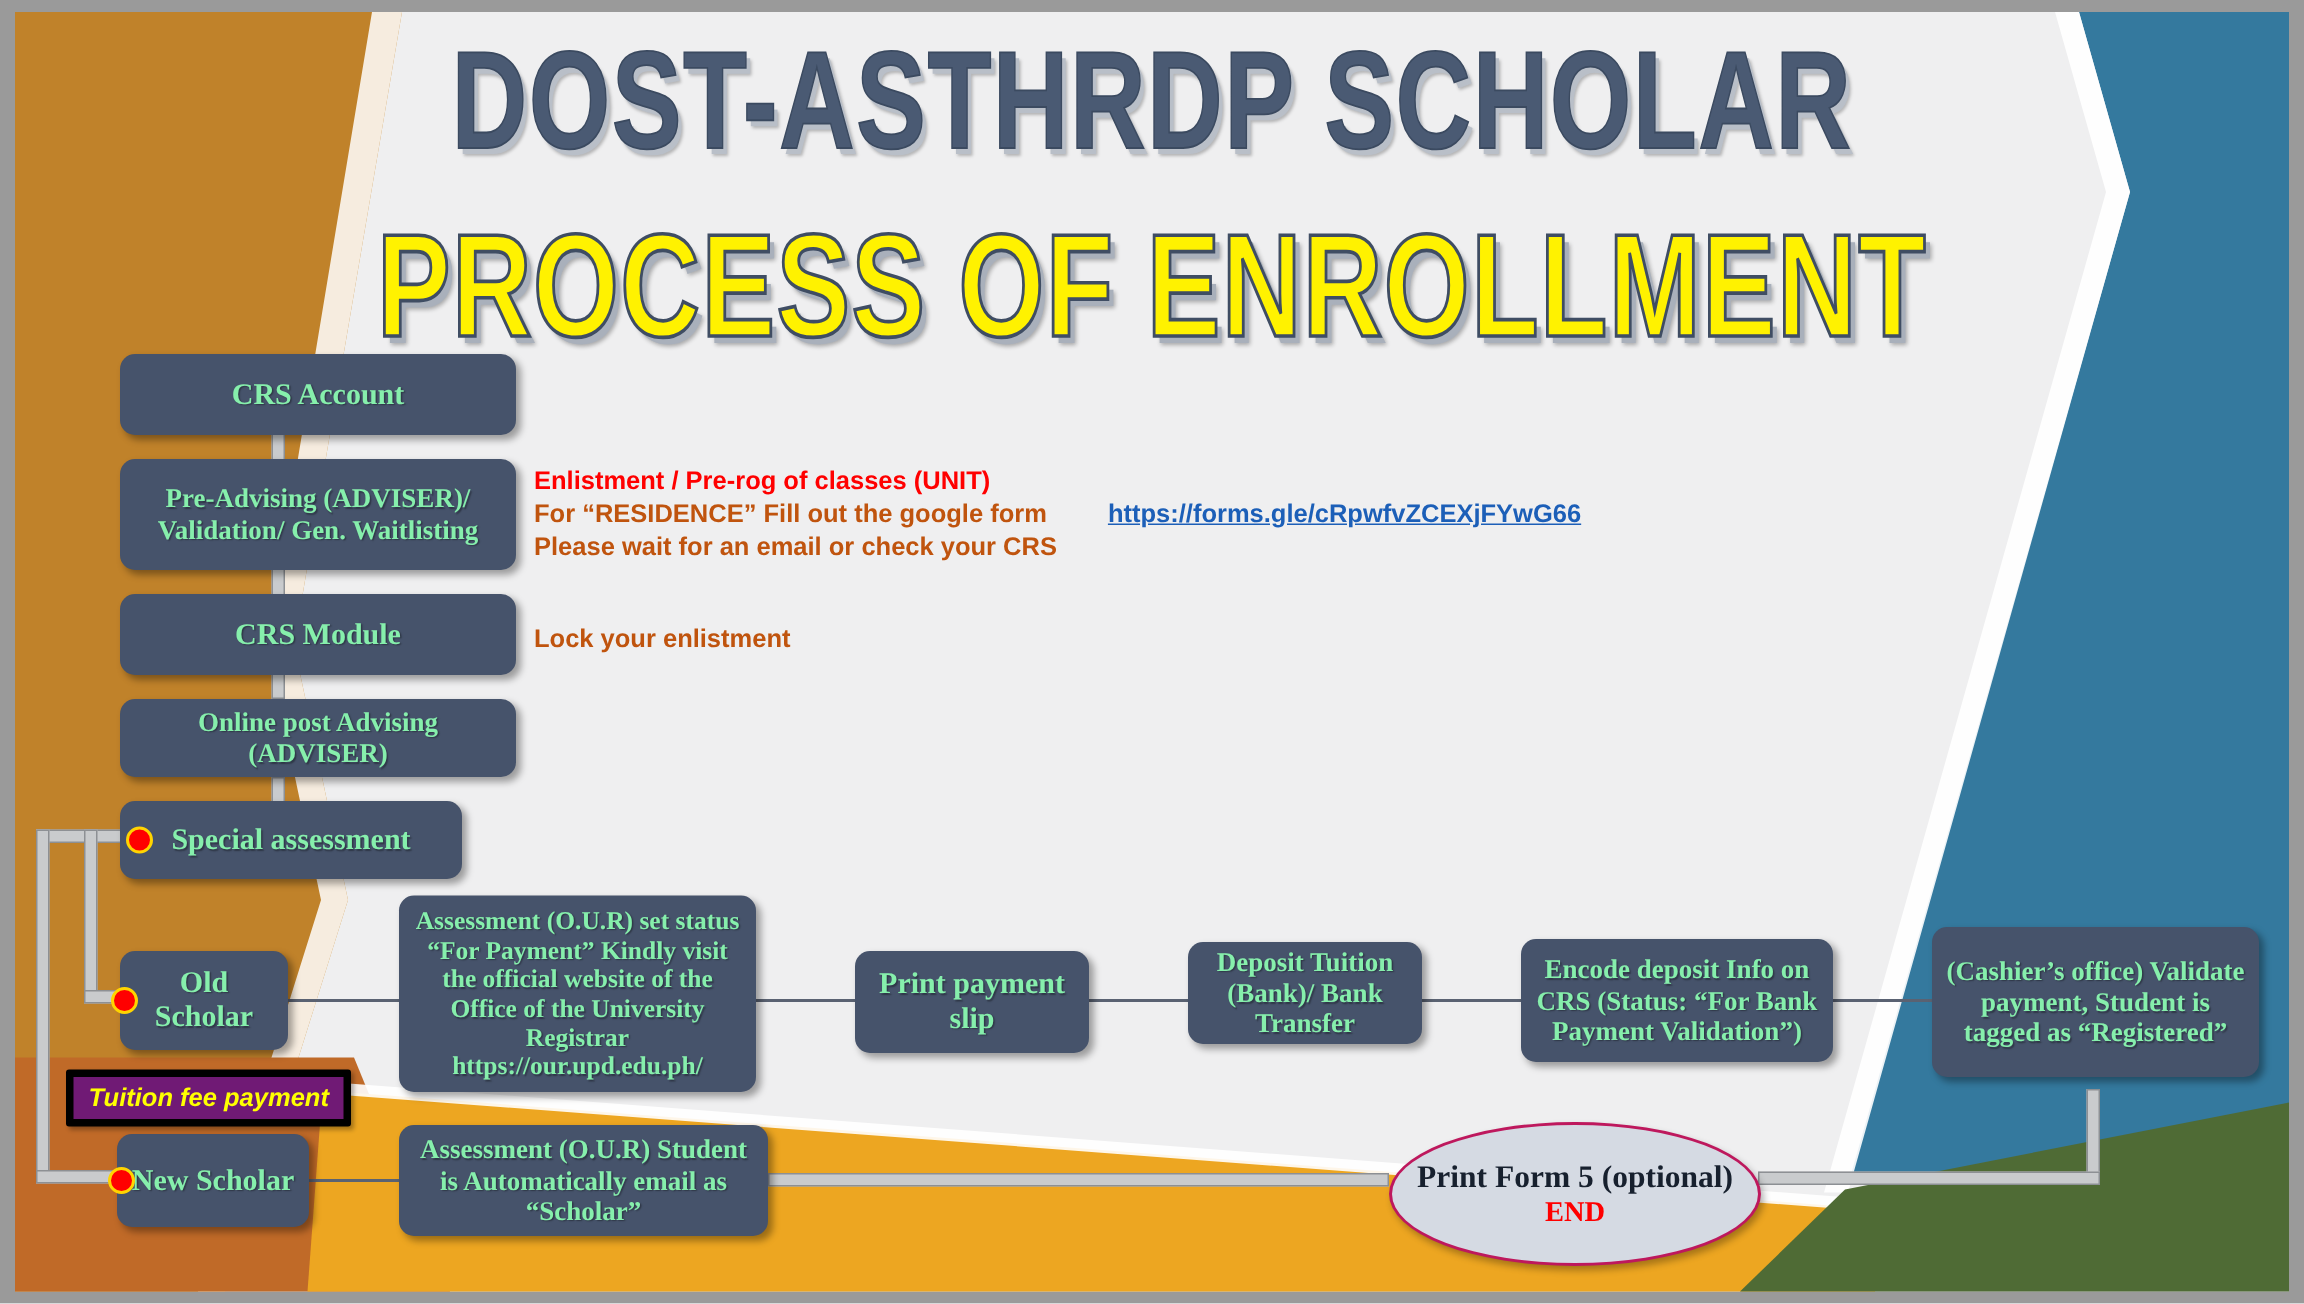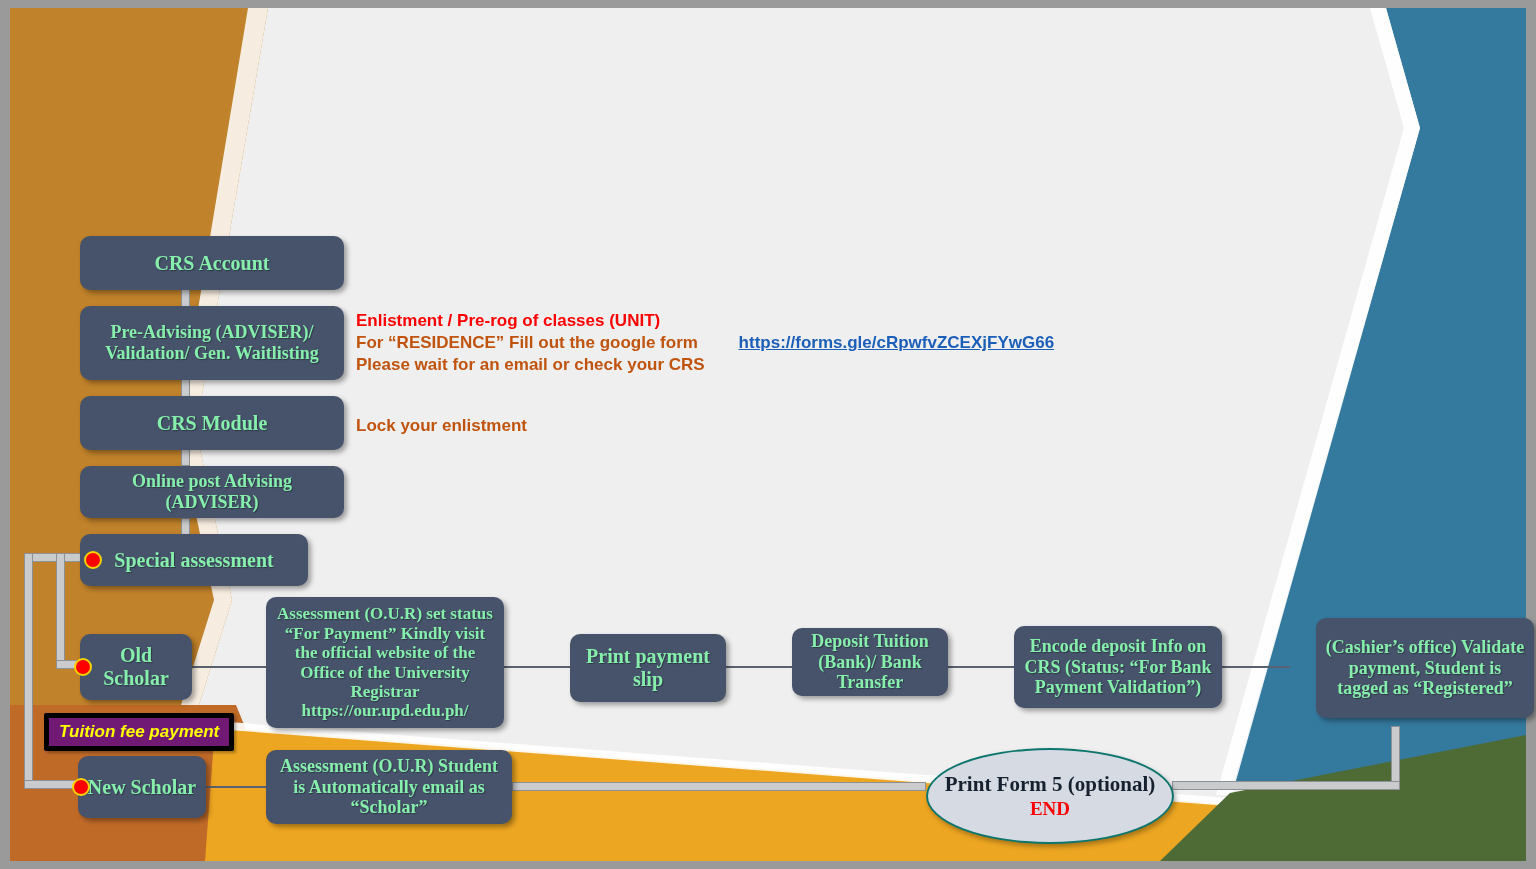--- a/index.html
+++ b/index.html
@@ -70,21 +70,21 @@
     box-sizing: border-box;
     z-index: 10;
     text-shadow: 1px 1px 1px rgba(0,0,0,.35);
   }
   .pbox.small { font-size: 18px; }
   .pbox.tiny  { font-size: 17px; }
   
   .oval {
     position: absolute;
     background: #d5dae3;
-    border: 2px solid #0f766e;
+    border: 2px solid #be185d;
     border-radius: 50%;
     display: flex;
     flex-direction: column;
     align-items: center;
     justify-content: center;
     text-align: center;
     font-weight: 700;
     color: #17202e;
     font-size: 21px;
     line-height: 1.16;
@@ -174,20 +174,24 @@
 
     <path d="M215,727 L1250,806 L1250,861 L205,861 Z" fill="#eda621"></path>
     <path d="M215,721 L1255,800 L1255,808 L215,729 Z" fill="#ffffff" opacity="0.9"></path>
 
     <path d="M1526,8 L1386,8 L1420,128 L1232,790 L1526,790 Z" fill="#34799e"></path>
     <path d="M1386,8 L1370,8 L1404,128 L1216,795 L1232,795 L1420,128 Z" fill="#ffffff" opacity="0.9"></path>
 
     <path d="M1230,793 L1526,735 L1526,861 L1160,861 Z" fill="#4f6b35"></path>
   </svg>
 
+  <div class="title-wrap">
+    <div class="title-line1">DOST-ASTHRDP SCHOLAR</div>
+    <div class="title-line2">PROCESS OF ENROLLMENT</div>
+  </div>
 
   <div class="vstub" style="left:181px; top:288px; height:20px;"></div>
   <div class="vstub" style="left:181px; top:378px; height:20px;"></div>
   <div class="vstub" style="left:181px; top:448px; height:18px;"></div>
   <div class="vstub" style="left:181px; top:518px; height:18px;"></div>
 
   <div class="conn" style="left:24px; top:553px; width:66px; height:9px;"></div>
   <div class="conn" style="left:56px; top:553px; width:9px; height:115px;"></div>
   <div class="conn" style="left:56px; top:660px; width:34px; height:9px;"></div>
   <div class="conn" style="left:24px; top:553px; width:9px; height:235px;"></div>
@@ -246,21 +250,21 @@
   </div>
 
   <div class="pbox small" style="left:792px; top:628px; width:156px; height:68px;">
     <span>Deposit Tuition (Bank)/ Bank Transfer</span>
   </div>
 
   <div class="pbox small" style="left:1014px; top:626px; width:208px; height:82px;">
     <span>Encode deposit Info on CRS (Status: “For Bank Payment Validation”)</span>
   </div>
 
-  <div class="pbox small" style="left:1288px; top:618px; width:218px; height:100px;margin-left:28px;">
+  <div class="pbox small" style="left:1288px; top:618px; width:218px; height:100px;">
     <span>(Cashier’s office) Validate payment, Student is tagged as “Registered”</span>
   </div>
 
   <div class="pbox small" style="left:266px; top:750px; width:246px; height:74px;">
     <span>Assessment (O.U.R) Student is Automatically email as “Scholar”</span>
   </div>
 
   <div class="oval" style="left:926px; top:748px; width:244px; height:92px;">
     <span>Print Form 5 (optional)</span>
     <span class="end">END</span>

